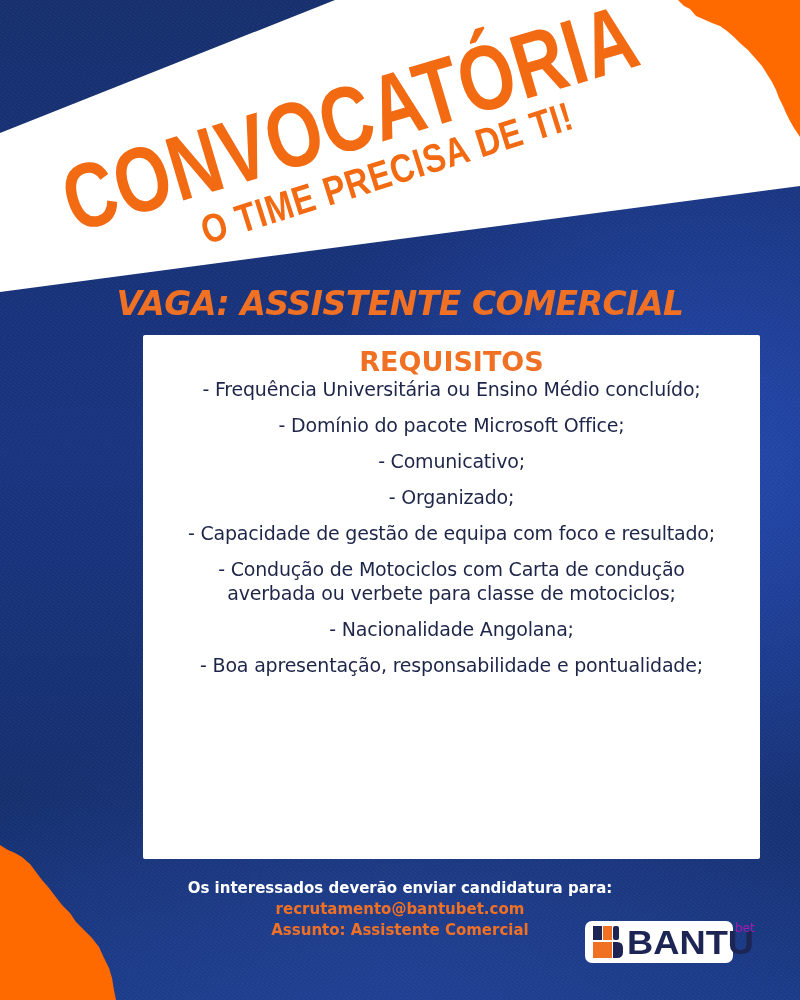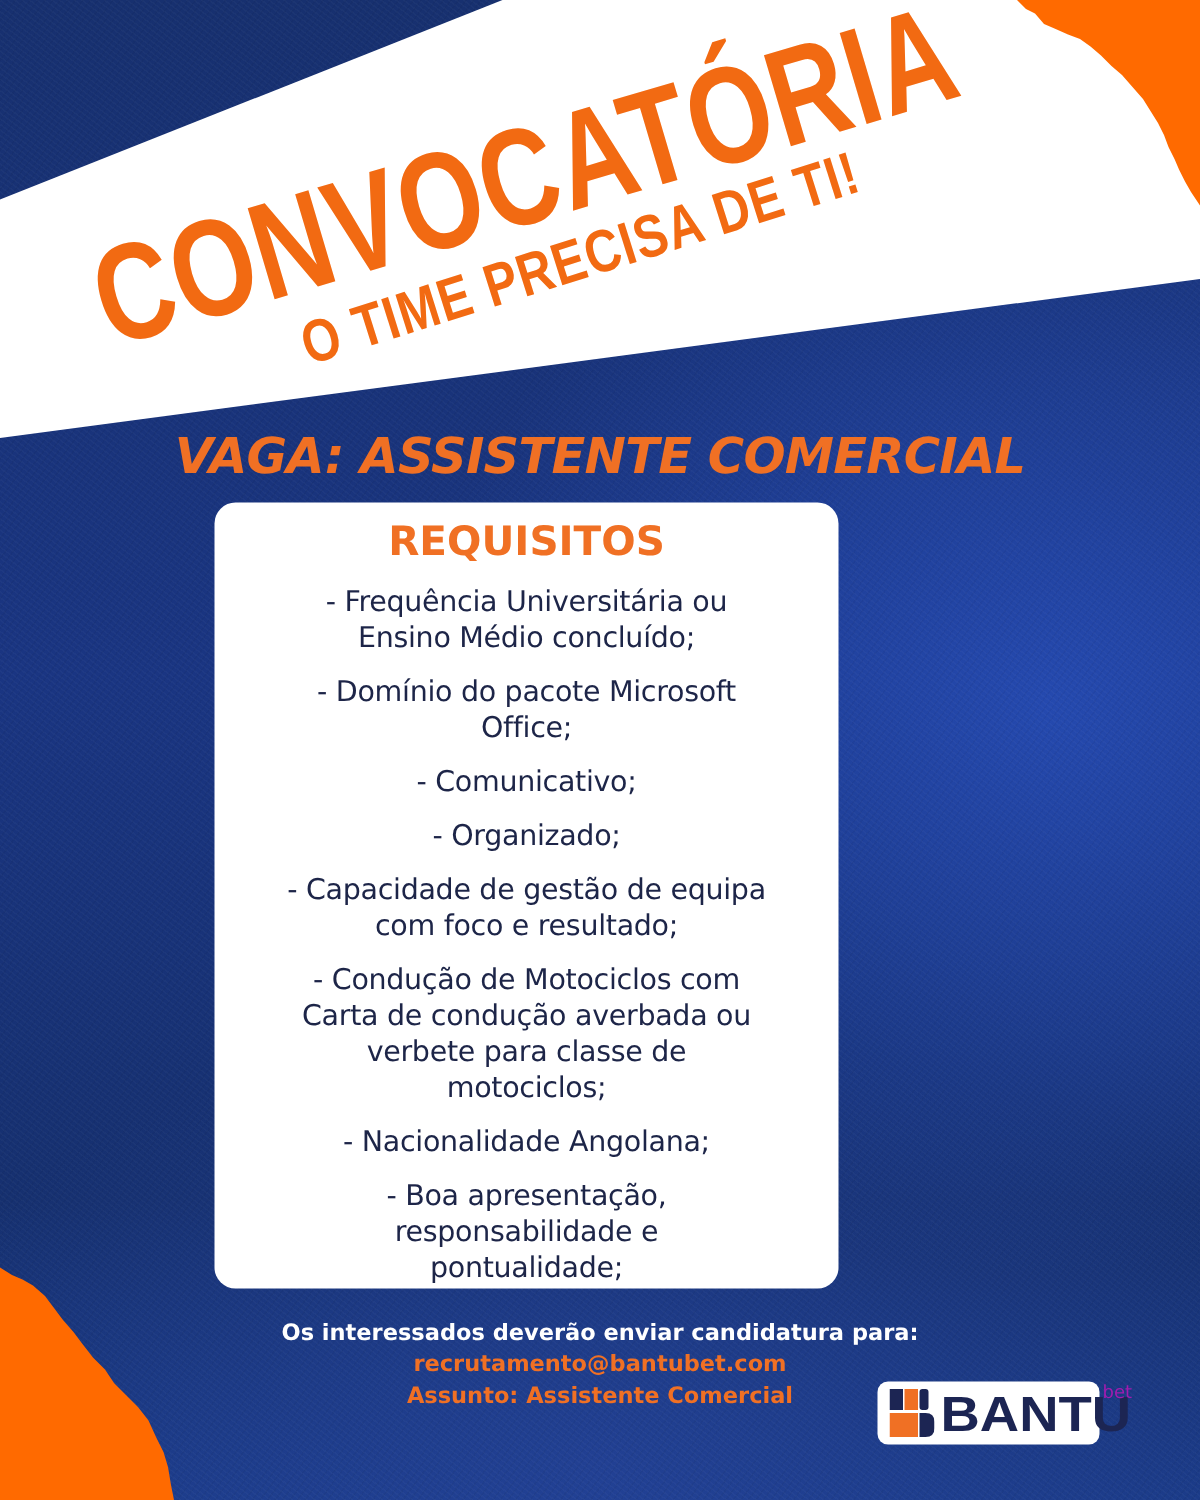--- a/index.html
+++ b/index.html
@@ -35,28 +35,28 @@
     color: #f26a12; font-size: 40px; line-height: 1;
     letter-spacing: 1px; white-space: nowrap;
   }
   .vaga {
     position: absolute; left: 0; width: 800px; top: 284px;
     text-align: center; color: #f07024;
     font-family: "DejaVu Sans", sans-serif; font-weight: 700;
     font-size: 33px; letter-spacing: -0.5px; white-space: nowrap; font-style: italic;
   }
   .card {
-    position: absolute; left: 143px; top: 335px; width: 416px; height: 524px;
-    background: #ffffff; border-radius: 14px;
+    position: absolute; left: 143px; top: 335px; width: 617px; height: 524px;
+    background: #ffffff; border-radius: 2px;
   }
   .card-title {
     text-align: center; color: #f07024; font-weight: 700;
     font-size: 27px; margin-top: 11px; letter-spacing: 0px;
   }
-  .req-list { list-style: none; margin: 12px 0 0 0; padding: 0 37px; }
+  .req-list { list-style: none; margin: 0 0 0 0; padding: 0 37px; }
   .req-item {
     text-align: center; color: #1d2548; font-size: 19px; line-height: 24px;
     margin-bottom: 12px; letter-spacing: -0.2px;
   }
   .contact {
     position: absolute; left: 0; width: 800px; top: 878px; text-align: center;
     font-weight: 700; font-size: 15px; line-height: 21px;
   }
   .contact .intro { color: #ffffff; }
   .contact .email, .contact .subject { color: #f07024; }

